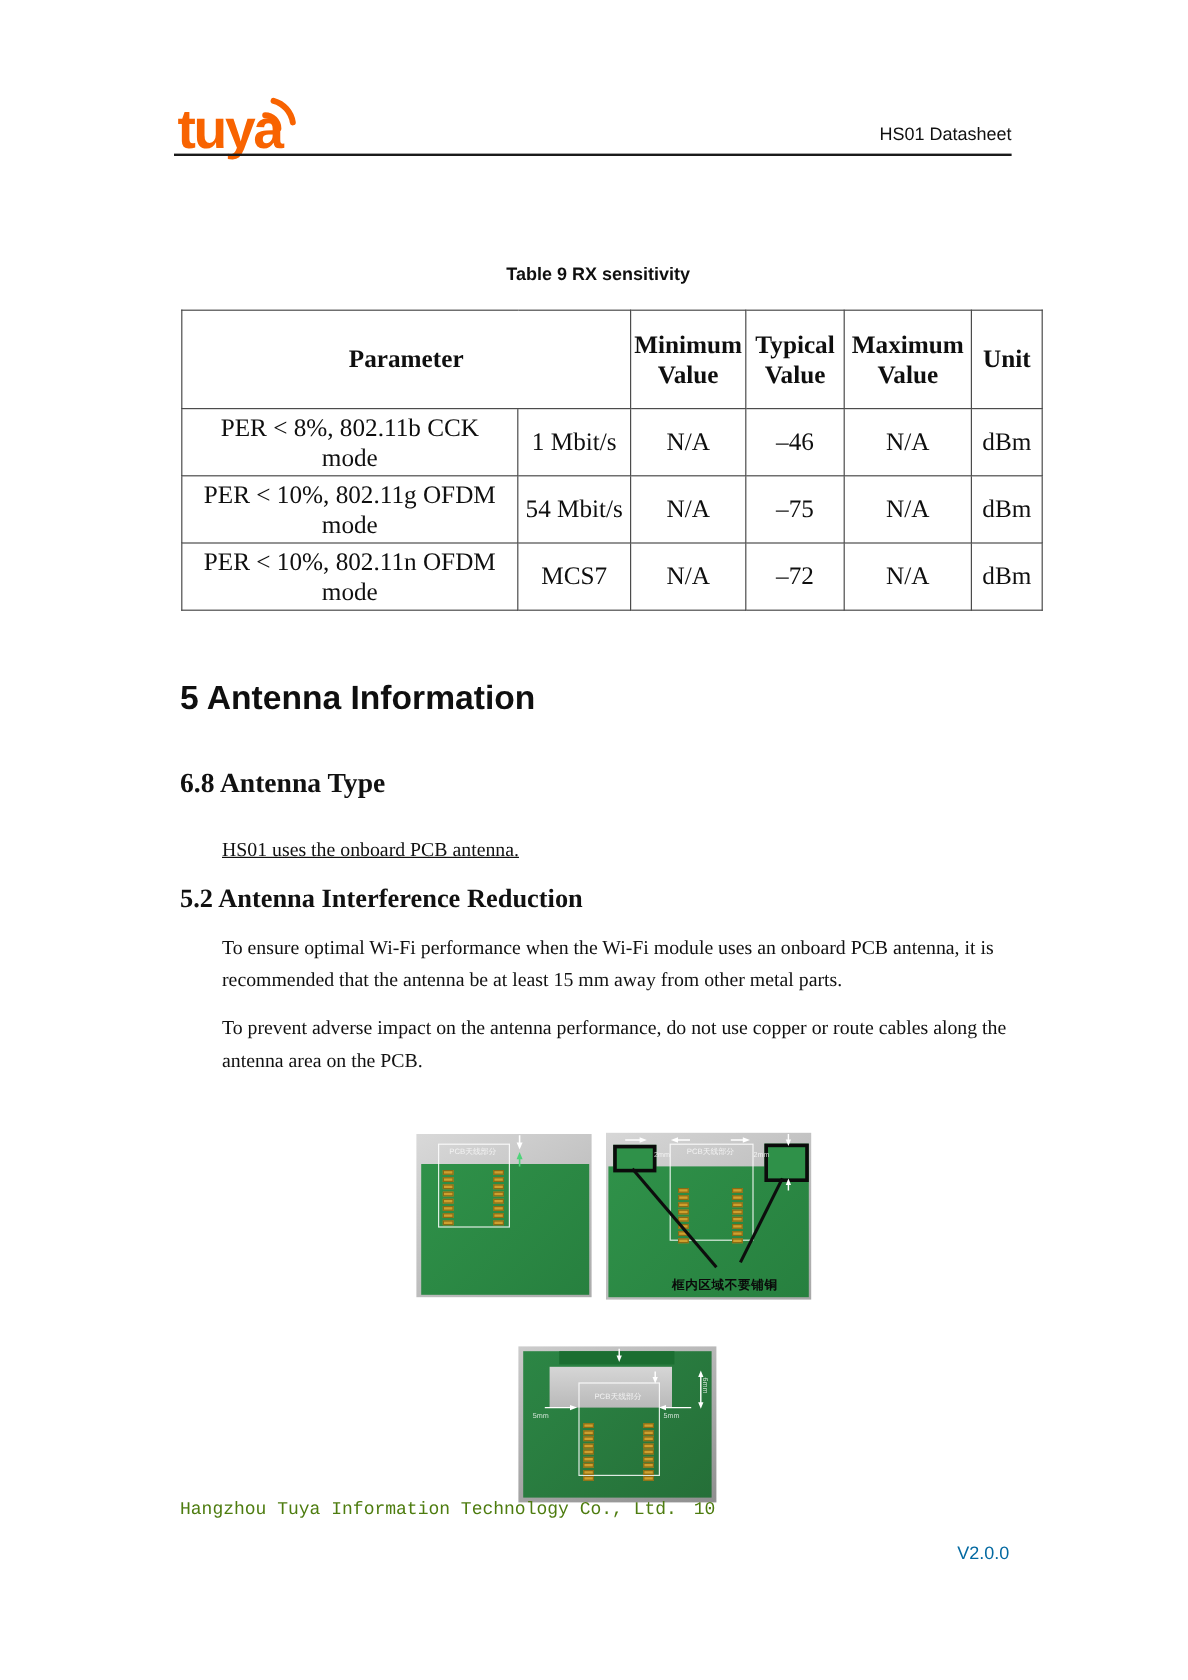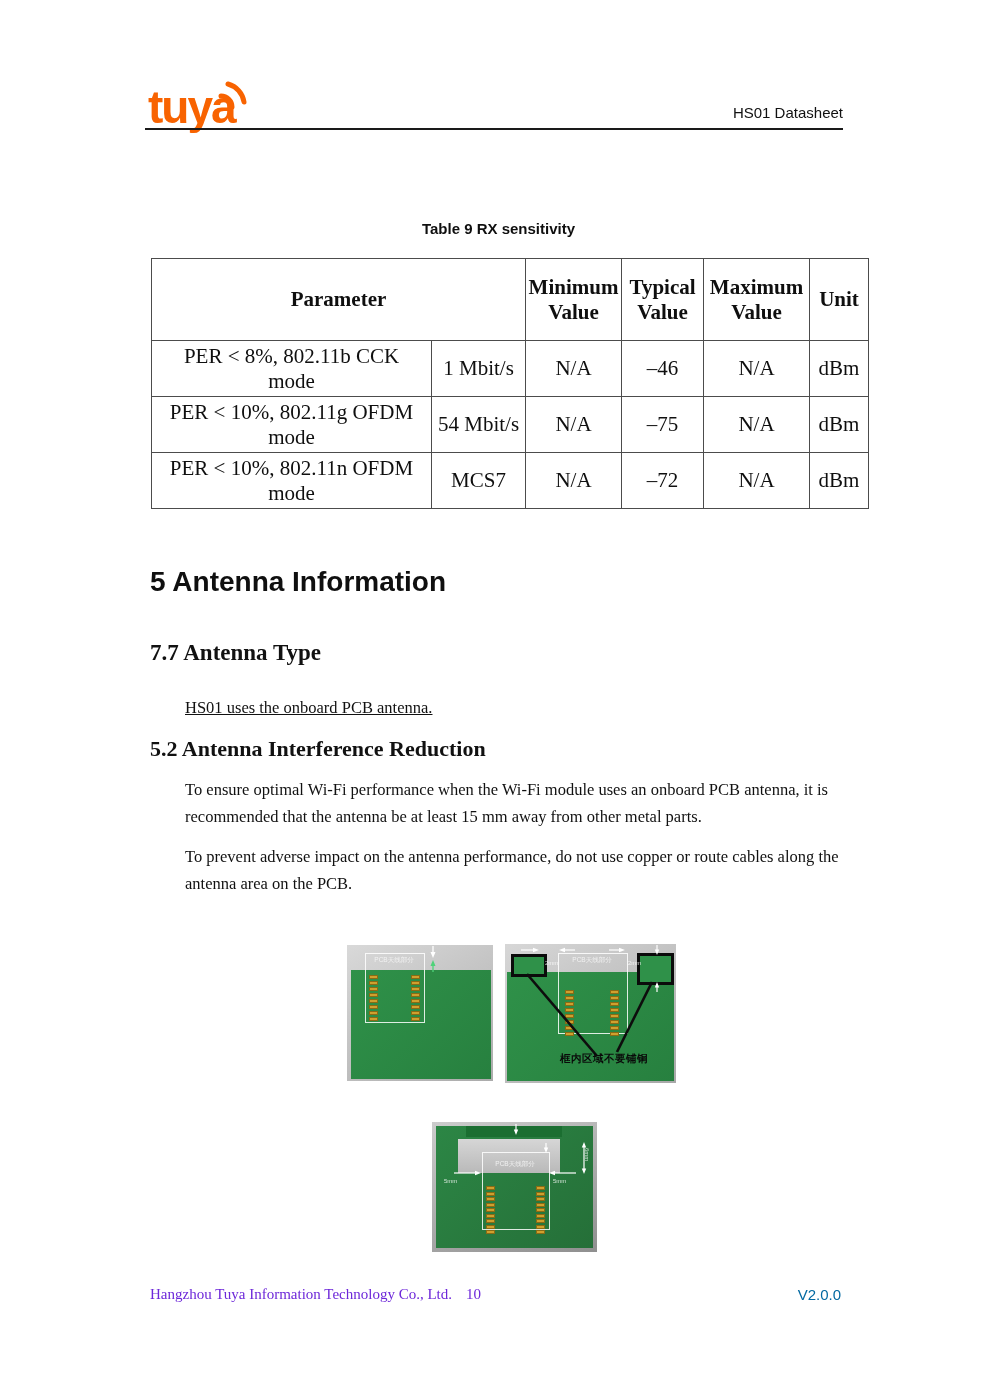--- a/index.html
+++ b/index.html
@@ -54,32 +54,32 @@
   .f2-b1{left:6px;top:10px;width:30px;height:17px;}
   .f2-b2{left:132px;top:9px;width:31px;height:26px;}
   .antlabel{position:absolute;font-family:"Liberation Sans",sans-serif;font-size:6.5px;
             color:rgba(245,245,245,.92);text-align:center;white-space:nowrap;overflow:hidden;}
   .f1-lab{left:19px;top:11px;width:56px;}
   .f2-lab{left:54px;top:12px;width:66px;}
   .f3-lab{left:51px;top:38px;width:64px;}
   .dim{position:absolute;font-family:"Liberation Sans",sans-serif;font-size:6px;
        color:rgba(255,255,255,.78);white-space:nowrap;}
   .vdim{transform:rotate(90deg);transform-origin:left top;}
-  .note{position:absolute;left:55px;top:108px;font-size:10.5px;font-weight:700;color:#0a0a0a;
+  .note{position:absolute;left:55px;top:120px;font-size:10.5px;font-weight:700;color:#0a0a0a;
         font-family:"Liberation Sans",sans-serif;letter-spacing:.5px;white-space:nowrap;}
   .pcol{position:absolute;display:flex;flex-direction:column;justify-content:space-between;}
   .pad{width:9px;height:4px;background:#cfa02e;border:0.5px solid #8a6b14;box-sizing:border-box;}
   .f1-pa{left:22px;top:30px;height:46px;} .f1-pb{left:64px;top:30px;height:46px;}
   .f2-pa{left:60px;top:46px;height:46px;} .f2-pb{left:105px;top:46px;height:46px;}
   .f3-pa{left:54px;top:64px;height:48px;} .f3-pb{left:104px;top:64px;height:48px;}
   .figsvg{position:absolute;left:0;top:0;}
 
   
-  .foot-left{position:absolute;left:150px;top:1286px;font-family:Liberation Serif, serif;
-             font-size:15px;color:#6d28d9;}
+  .foot-left{position:absolute;left:150px;top:1250px;font-family:Liberation Mono, monospace;
+             font-size:15px;color:#4d7c0f;}
   .foot-left .pg{margin-left:14px;}
   .foot-right{position:absolute;right:149px;top:1286px;font-family:"Liberation Sans",sans-serif;
               font-size:15px;color:#0369a1;}
 </style>
 </head>
 <body>
 
 <div class="page">
 
   <span class="logo-text">tuya</span>
@@ -130,21 +130,21 @@
         <td>MCS7</td>
         <td>N/A</td>
         <td>–72</td>
         <td>N/A</td>
         <td>dBm</td>
       </tr>
     </tbody>
   </table>
 
   <div class="h5">5 Antenna Information</div>
-  <div class="h51">7.7 Antenna Type</div>
+  <div class="h51">6.8 Antenna Type</div>
   <div class="body51">HS01 uses the onboard PCB antenna.</div>
   <div class="h52">5.2 Antenna Interference Reduction</div>
   <div class="para p1">To ensure optimal Wi-Fi performance when the Wi-Fi module uses an onboard PCB antenna, it is recommended that the antenna be at least 15 mm away from other metal parts.</div>
   <div class="para p2">To prevent adverse impact on the antenna performance, do not use copper or route cables along the antenna area on the PCB.</div>
 
   <div class="fig fig1">
     <div class="board f1-board"></div>
     <div class="wrect f1-wrect"></div>
     <div class="antlabel f1-lab">PCB天线部分</div>
     <div class="pcol f1-pa">

